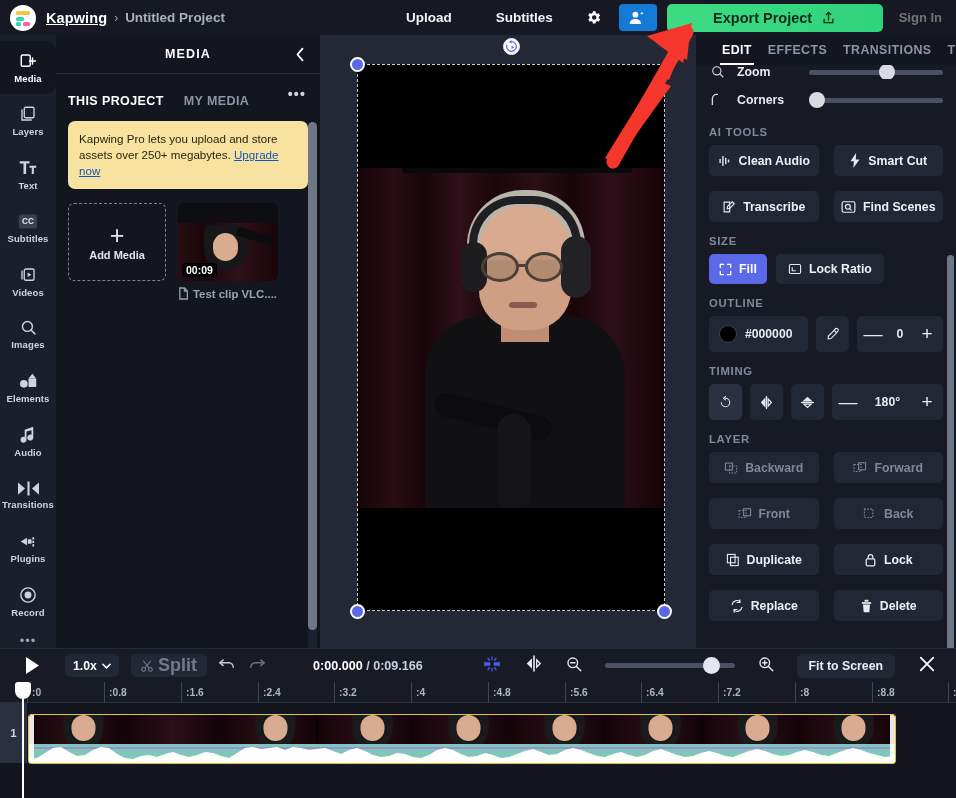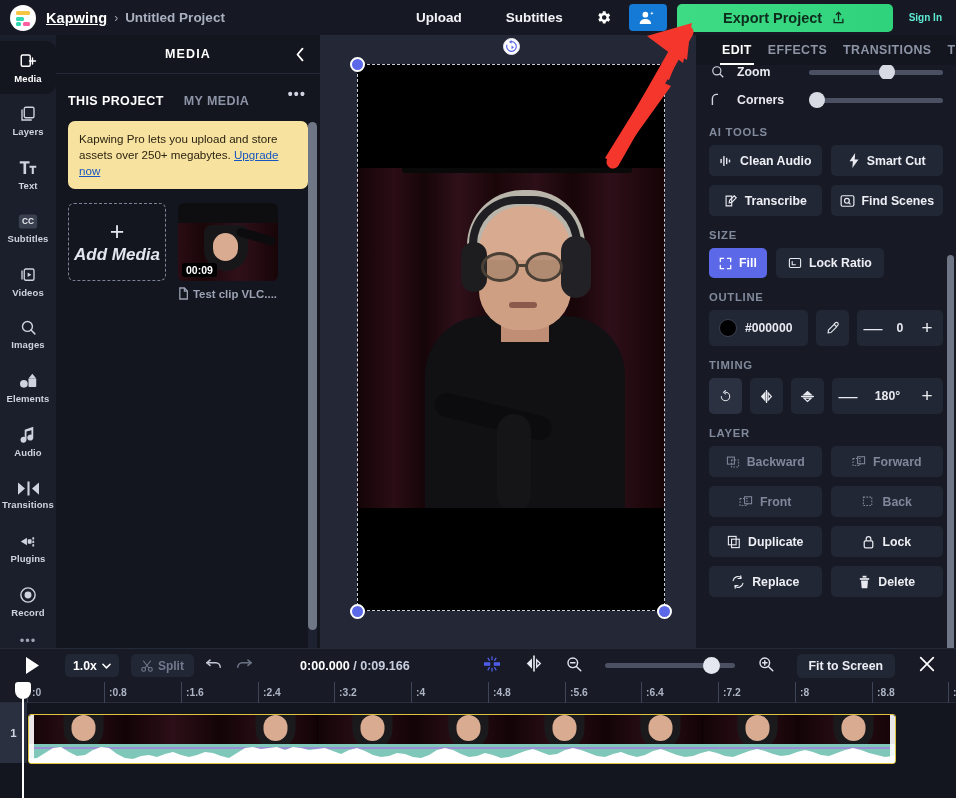--- a/index.html
+++ b/index.html
@@ -53,21 +53,21 @@
   }
   #export-btn {
     margin-left: 10px; height: 28px; width: 216px;
     background: linear-gradient(90deg,#3ddb84,#2fd37c);
     border-radius: 5px; color: #0d2c1c;
     display: flex; align-items: center; justify-content: center; gap: 9px;
     font-size: 14.5px; font-weight: bold; cursor: pointer;
   }
   #signin {
     margin-left: 16px; margin-right: 14px;
-    font-size: 10px; font-weight: bold; color: #5eead4; cursor: pointer;
+    font-size: 13px; font-weight: bold; color: #737373; cursor: pointer;
   }
 
   
   #rail {
     position: absolute; left: 0; top: 35px; width: 56px; height: 613px;
     background: #1b1f2b;
     display: flex; flex-direction: column; align-items: center;
     padding-top: 6px;
   }
   .rail-item {
@@ -106,21 +106,21 @@
     padding: 10px 11px; font-size: 11.6px; line-height: 16px;
   }
   #promo a { color: #1556c0; text-decoration: underline; cursor: pointer; }
   #media-grid { display: flex; gap: 12px; margin-top: 14px; }
   #add-media {
     width: 98px; height: 78px; border: 1.6px dashed #7b8295; border-radius: 6px;
     display: flex; flex-direction: column; align-items: center; justify-content: center;
     gap: 3px; cursor: pointer;
   }
   #add-media .plus { font-size: 25px; line-height: 22px; color: #e3e6ee; font-weight: 300; }
-  #add-media .lbl { font-size: 17px; color: #e3e6ee; font-weight: bold; font-style: italic; }
+  #add-media .lbl { font-size: 11px; color: #e3e6ee; font-weight: bold; }
   .media-item { width: 100px; cursor: pointer; }
   .media-thumb {
     width: 100px; height: 78px; border-radius: 6px; overflow: hidden;
     position: relative; background: #201015;
   }
   .media-thumb .flip { position:absolute; inset:0; transform: rotate(180deg); }
   .dur {
     position: absolute; left: 4px; bottom: 4px; background: #000; color: #fff;
     font-size: 10.5px; font-weight: bold; padding: 1px 4px; border-radius: 3px;
     z-index: 3;
@@ -207,21 +207,21 @@
   .rtab.active::after { content:''; position:absolute; left:-2px; right:-2px; bottom:-8px; height:2.5px; background:#fff; }
   #rbody { position: relative; padding: 0 13px; height: 583px; overflow: hidden; }
 
   .slider-row { display: flex; align-items: center; gap: 10px; height: 26px; }
   .slider-row .sl-ic { width: 18px; display:flex; justify-content:center; color:#cfd4e0; }
   .slider-row .sl-lb { font-size: 12.3px; font-weight: bold; color: #e8eaf0; width: 62px; }
   .track { position: relative; flex: 1; height: 5px; background: #4b5163; border-radius: 3px; }
   .track .knob { position: absolute; top: -5.5px; width: 16px; height: 16px; border-radius: 50%; background: #d7dae3; }
 
   .sec-title { font-size: 11.3px; font-weight: bold; letter-spacing: .7px; color: #818a9c; margin: 13px 0 7px; }
-  .btn-grid { display: grid; grid-template-columns: 1fr 1fr; gap: 9px; text-align: right; }
+  .btn-grid { display: grid; grid-template-columns: 1fr 1fr; gap: 15px; text-align: right; }
   .pbtn {
     height: 31px; background: #222735; border-radius: 5px; display: flex;
     align-items: center; justify-content: center; gap: 7px; cursor: pointer;
     font-size: 12.3px; font-weight: bold; color: #edeff4;
   }
   .pbtn.dimtext { color: #80879a; }
   .row-flex { display: flex; gap: 9px; }
   .pbtn.fill { background:#5b68e8; color:#fff; width: 58px; height:30px; flex:none; }
   .pbtn.w-auto { padding: 0 12px; height:30px; }
 
@@ -251,21 +251,21 @@
   }
   #play-btn { margin-left: 25px; cursor: pointer; display:flex; }
   #speed {
     margin-left: 25px; background: #222735; border-radius: 5px; height: 23px;
     display: flex; align-items: center; gap: 5px; padding: 0 8px; cursor: pointer;
     font-size: 12.3px; font-weight: bold; color: #fff;
   }
   #split {
     margin-left: 12px; background: #222735; border-radius: 5px; height: 23px;
     display: flex; align-items: center; gap: 5px; padding: 0 10px; cursor: pointer;
-    font-size: 12px; font-weight: bold; color: #6d custom;
+    font-size: 18px; font-weight: bold; color: #6d custom;
   }
   #split { color: #717a8d; }
   .undo-redo { margin-left: 12px; display:flex; gap: 14px; align-items:center; }
   .ur { cursor: pointer; color: #c2c8d6; }
   #timecode {
     margin-left: 48px; font-size: 12.6px; font-weight: bold; color: #c8cede;
   }
   #timecode b { color: #fff; }
   .zoom-tools { margin-left: auto; display: flex; align-items: center; gap: 23px; }
   #ztrack { position: relative; width: 130px; height: 5px; background: #4b5163; border-radius: 3px; }

